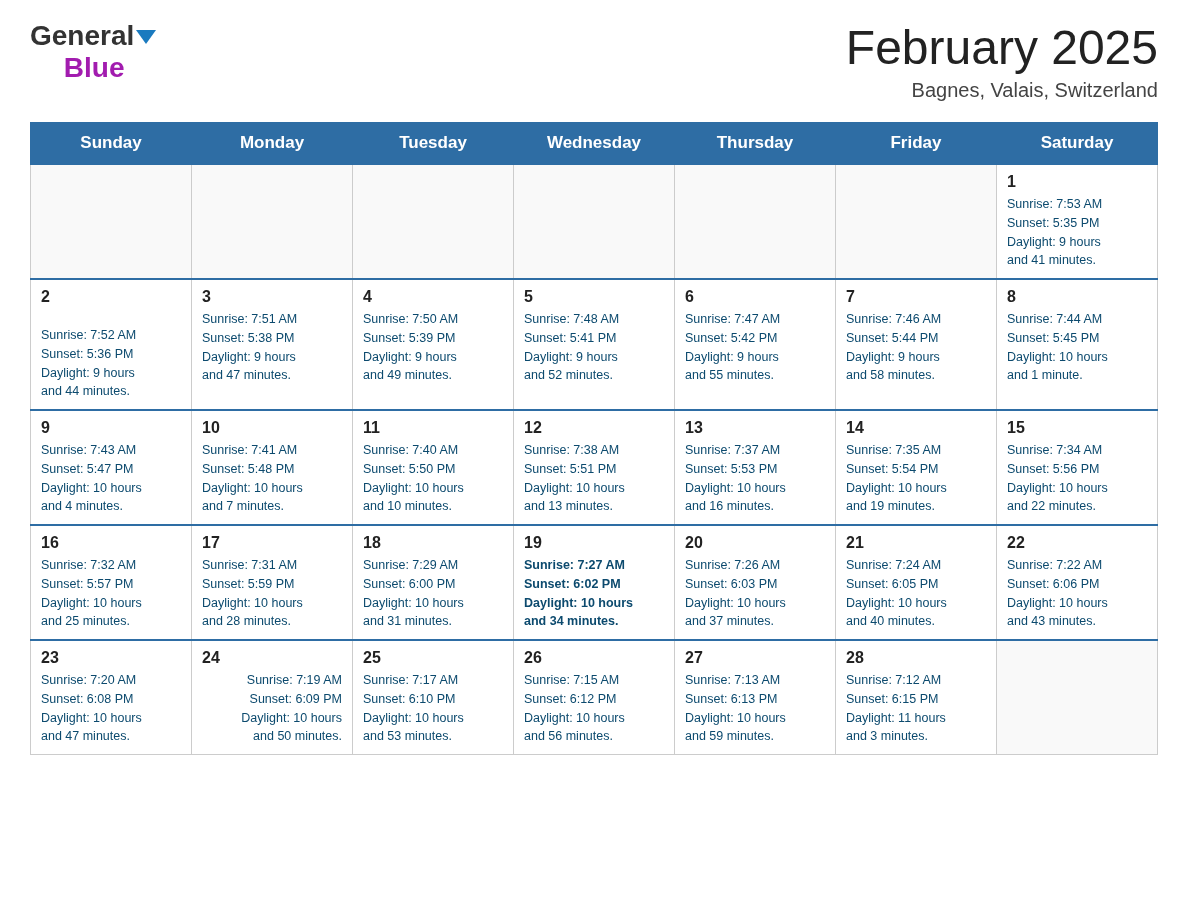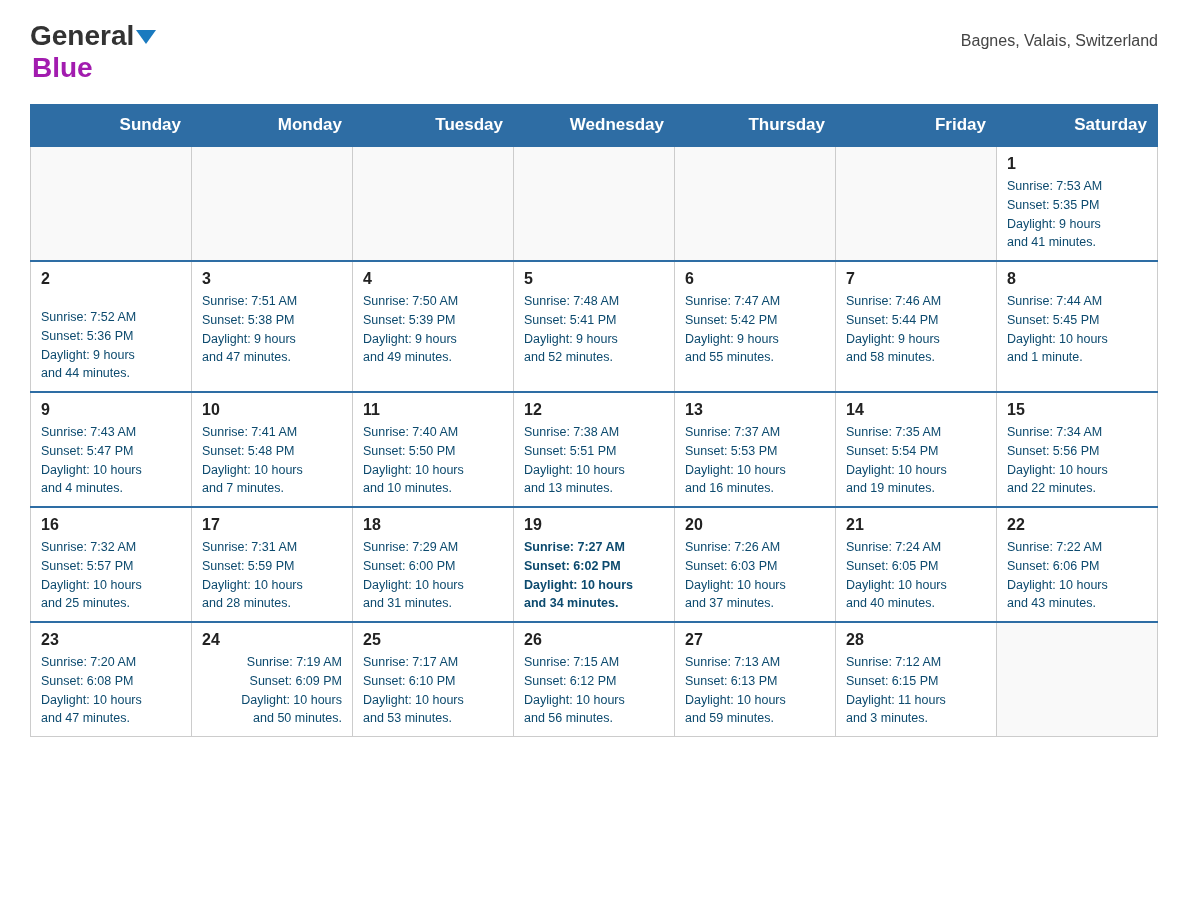--- a/index.html
+++ b/index.html
@@ -12,21 +12,21 @@
     }
     .header {
       display: flex;
       justify-content: space-between;
       align-items: flex-start;
       margin-bottom: 20px;
     }
     .logo {
       display: flex;
       flex-direction: column;
-      align-items: flex-start;
+      align-items: center;
     }
     .logo-text {
       display: flex;
       align-items: center;
       font-size: 28px;
       font-weight: bold;
       color: #333;
     }
     .logo-general { color: #333; }
     .logo-blue { color: #a21caf; }
@@ -42,36 +42,36 @@
     }
     .title-block {
       text-align: right;
     }
     .month-title {
       font-size: 48px;
       font-weight: normal;
       color: #222;
     }
     .location {
-      font-size: 16px;
+      font-size: 20px;
       color: #444;
-      margin-top: 12px;
+      margin-top: 4px;
     }
     .calendar {
       width: 100%;
       border-collapse: collapse;
       border: 1px solid #999;
     }
     .calendar th {
       background-color: #2e6da4;
       color: #fff;
       font-size: 17px;
       font-weight: bold;
       padding: 10px 10px;
-      text-align: right;
+      text-align: center;
       border: 1px solid #2e6da4;
     }
     .calendar td {
       vertical-align: top;
       padding: 8px 10px;
       border: 1px solid #ccc;
       width: 14.28%;
       min-height: 110px;
       height: 110px;
     }
@@ -100,20 +100,21 @@
   <div class="logo">
     <div class="logo-text">
       <span class="logo-general">General</span>
         <span class="logo-triangle"></span>
     </div>
     <div style="margin-left:2px;">
       <span class="logo-blue" style="font-size:28px;font-weight:bold;">Blue</span>
     </div>
   </div>
   <div class="title-block">
+    <div class="month-title">February 2025</div>
     <div class="location">Bagnes, Valais, Switzerland</div>
   </div>
 </div>
 
 <table class="calendar">
   <thead>
     <tr>
       <th>Sunday</th>
       <th>Monday</th>
       <th>Tuesday</th>

